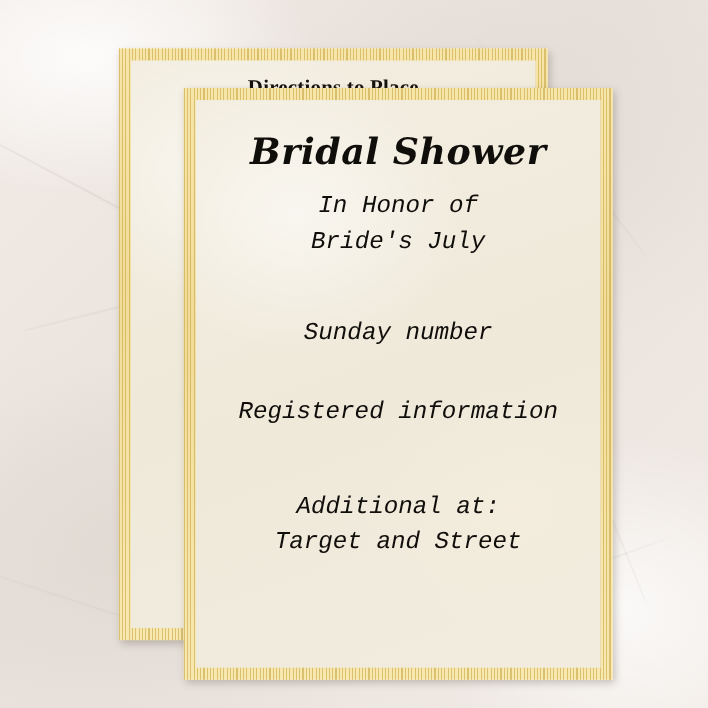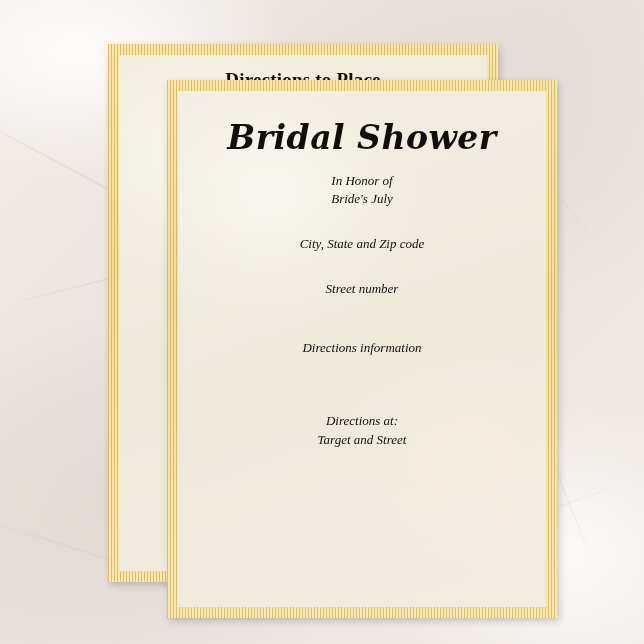--- a/index.html
+++ b/index.html
@@ -110,23 +110,23 @@
   .title {
     font-family: "DejaVu Serif", serif;
     font-style: italic;
     font-weight: bold;
     font-size: 33px;
     line-height: 1.05;
     margin: 8px 0 16px 0;
     letter-spacing: 0.5px;
   }
   .line {
-    font-family: Liberation Serif, serif;
+    font-family: Liberation Mono, monospace;
     font-style: italic;
-    font-size: 13px;
+    font-size: 22px;
     line-height: 1.45;
     margin: 0;
     white-space: nowrap;
   }
   .gap-md { height: 26px; }
   .gap-lg { height: 40px; }
   .gap-xl { height: 54px; }
 </style>
 </head>
 <body>
@@ -153,31 +153,30 @@
 
     <div class="content">
 
       <div class="title">Bridal Shower</div>
 
       <p class="line">In Honor of</p>
       <p class="line">Bride's July</p>
 
       <div class="gap-md"></div>
 
-      <p class="line">City, State and Zip code</p>
 
       <div class="gap-md"></div>
 
-      <p class="line">Street number</p>
+      <p class="line">Sunday number</p>
 
       <div class="gap-lg"></div>
 
-      <p class="line">Directions information</p>
+      <p class="line">Registered information</p>
 
       <div class="gap-xl"></div>
 
-      <p class="line">Directions at:</p>
+      <p class="line">Additional at:</p>
       <p class="line">Target and Street</p>
 
     </div>
   </div>
 
 </div>
 
 </body></html>

